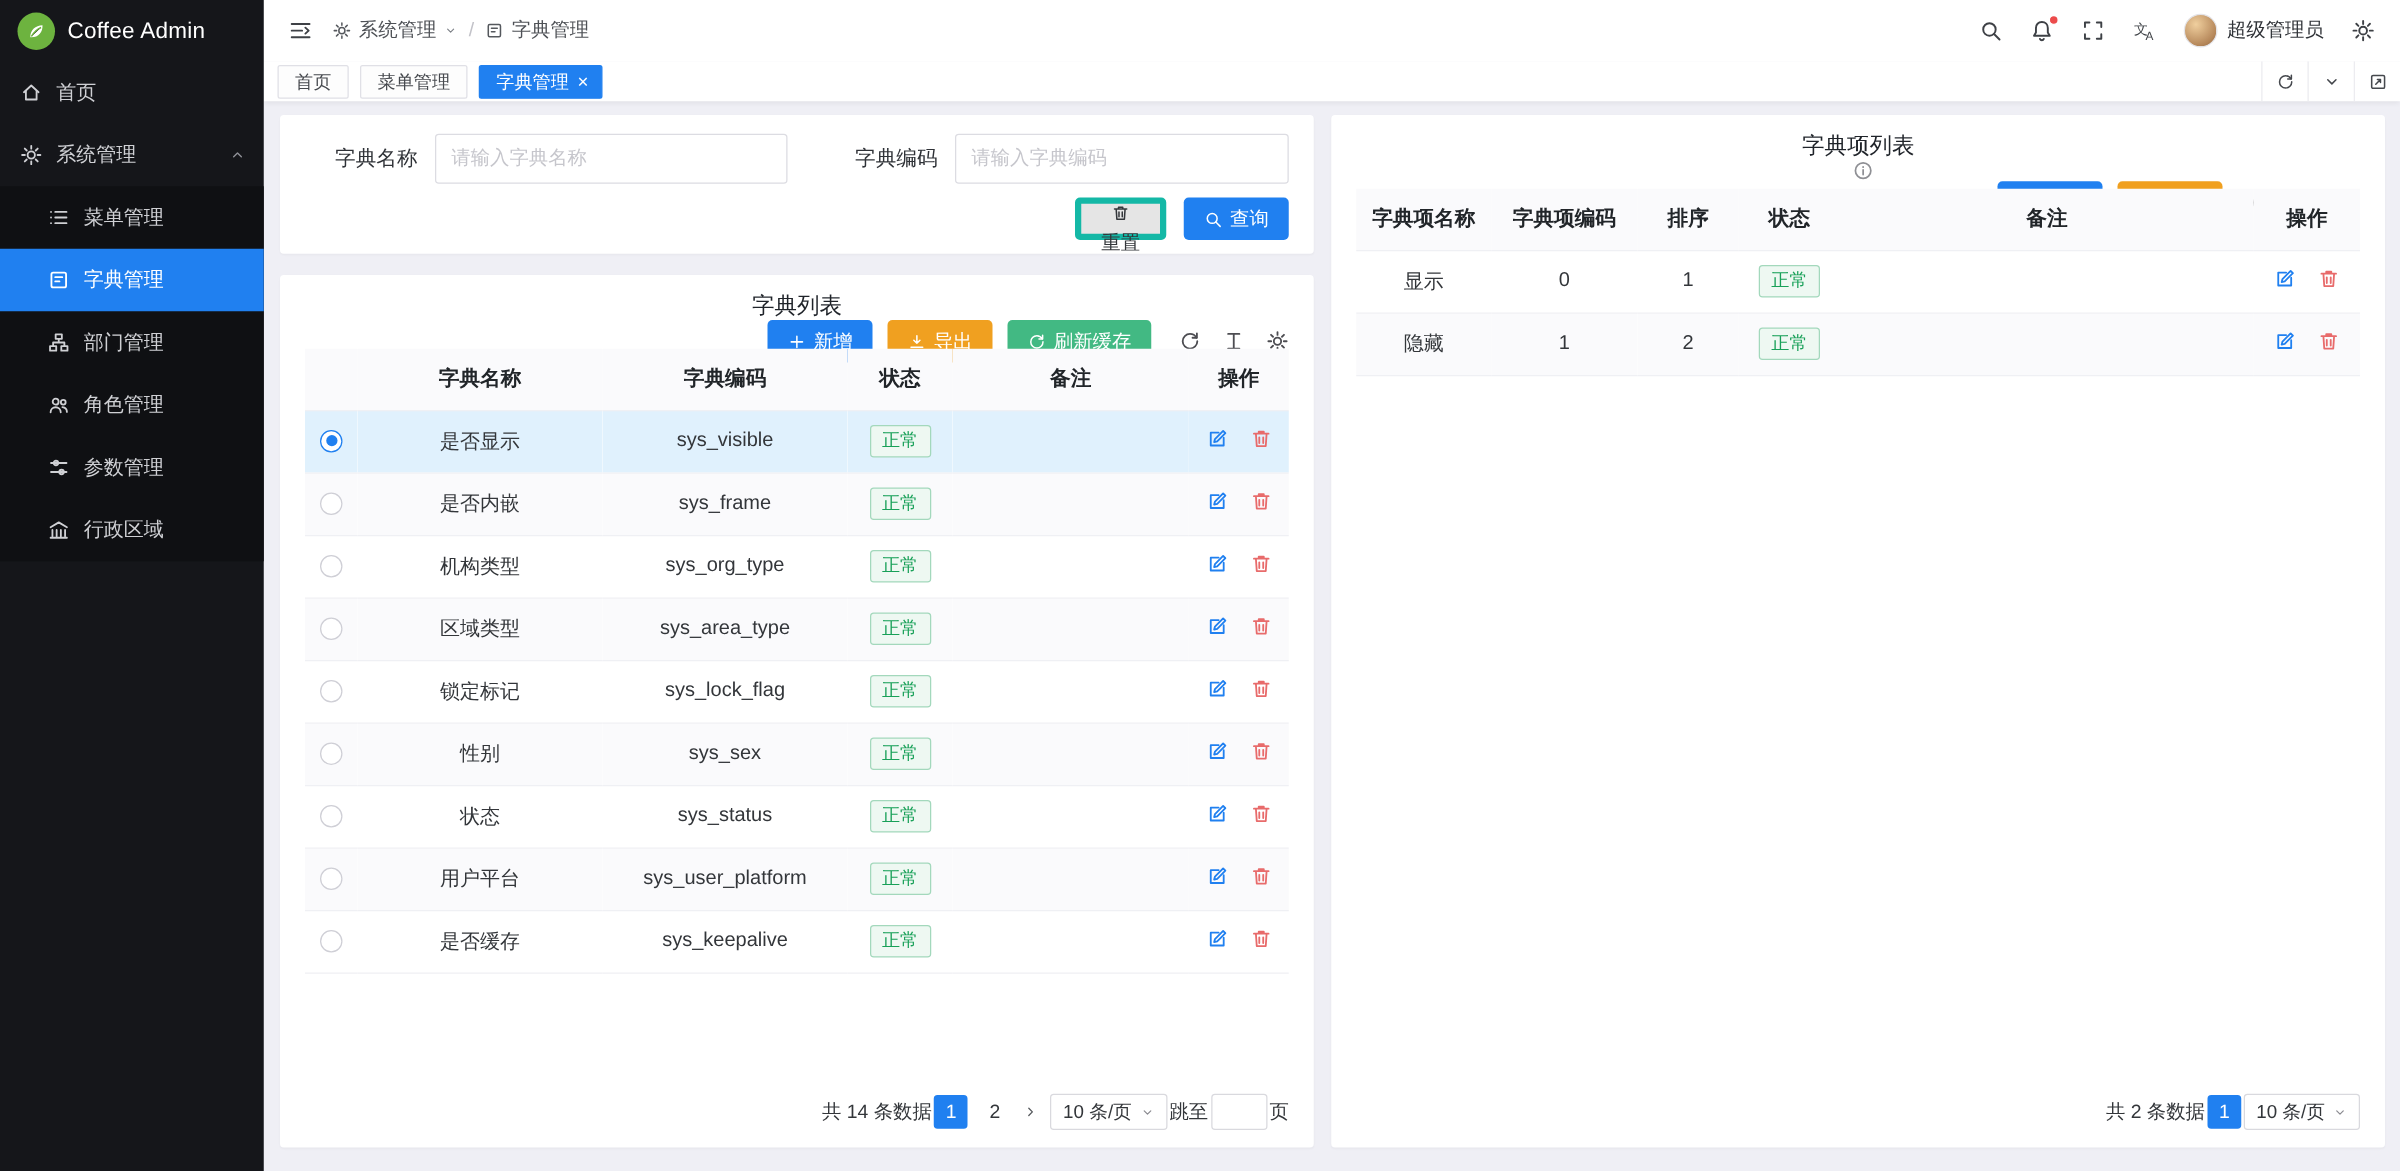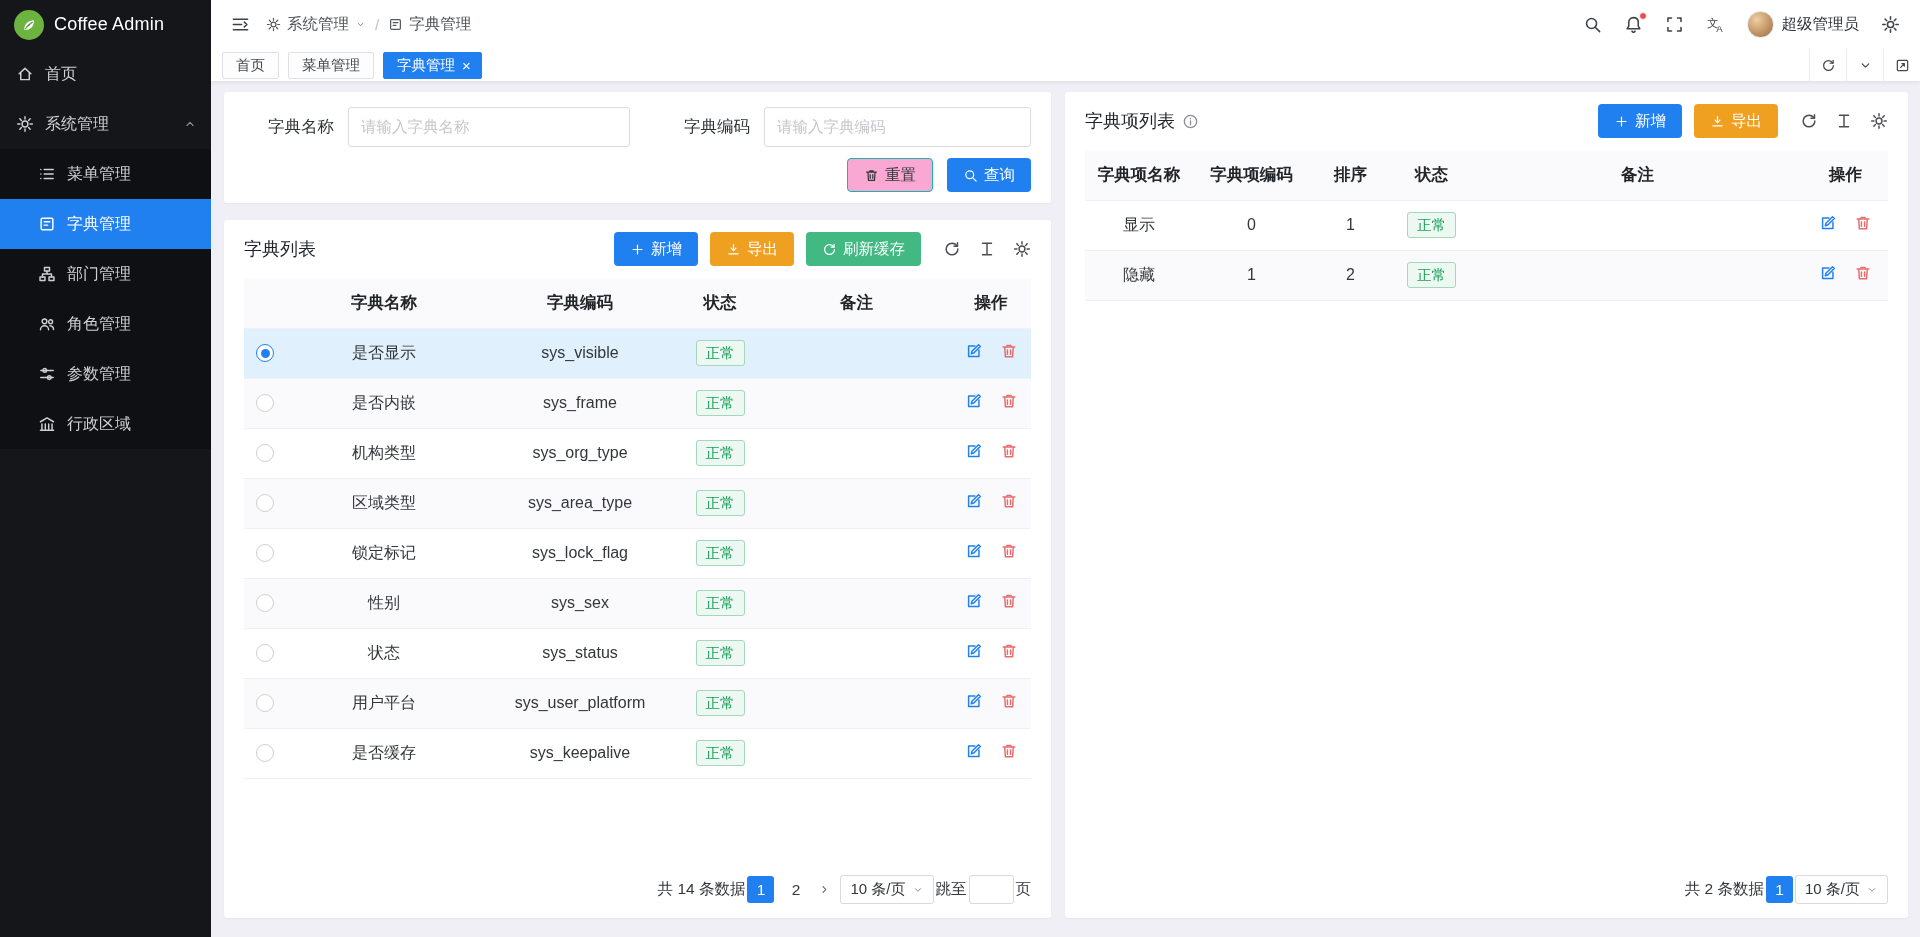--- a/index.html
+++ b/index.html
@@ -60,25 +60,25 @@
   input.f-input { width:282px; height:40px; border:1px solid #dcdce2; border-radius:3px; padding:0 12px; font-size:15.5px; color:#33363a; outline:none; font-family:inherit; background:#fff; }
   input.f-input.short { width:267px; }
   input.f-input::placeholder { color:#c6c6cc; }
   .btn-row { display:flex; justify-content:flex-end; gap:14px; margin-top:11px; }
 
   .btn { height:34px; border:none; border-radius:4px; padding:0 16px; font-size:15.5px; display:inline-flex; align-items:center; gap:6px; cursor:pointer; font-family:inherit; color:#fff; }
   .btn .icon { width:15px; height:15px; }
   .btn-primary { background:#2080f0; }
   .btn-warning { background:#f0a020; }
   .btn-success { background:#42b983; }
-  .btn-ghost { background:#f9a8d4; border:1px solid #14b8a6; color:#33363a; }
+  .btn-ghost { background:#e5e5e5; border:5px solid #14b8a6; color:#33363a;flex-direction:column; }
 
   
   .table-card { flex:1; display:flex; flex-direction:column; padding:12px 20px 14px; min-height:0; width:100%; }
-  .card-head { display:flex; align-items:center; height:34px; margin-bottom:13px; }
+  .card-head { display:flex; align-items:center; height:34px; margin-bottom:13px;flex-direction:column; }
   .card-title { font-size:18px; font-weight:500; color:#1f2329; }
   .info { width:17px; height:17px; color:#8f9095; margin-left:7px; cursor:pointer; }
   .toolbar { margin-left:auto; display:flex; align-items:center; gap:12px; }
   .tool-icons { display:flex; align-items:center; gap:17px; margin-left:10px; color:#4d4d52; }
   .tbtn { display:inline-flex; cursor:pointer; }
   .tbtn .icon { width:18px; height:18px; }
 
   table { width:100%; border-collapse:collapse; table-layout:fixed; }
   th { height:49px; background:#fafafc; font-size:16.5px; font-weight:600; color:#212529; border-bottom:1px solid #eff0f4; text-align:center; padding:0 4px; }
   td { height:50px; font-size:16px; color:#33363a; text-align:center; border-bottom:1px solid #eff0f4; padding:0 4px; overflow:hidden; white-space:nowrap; }

